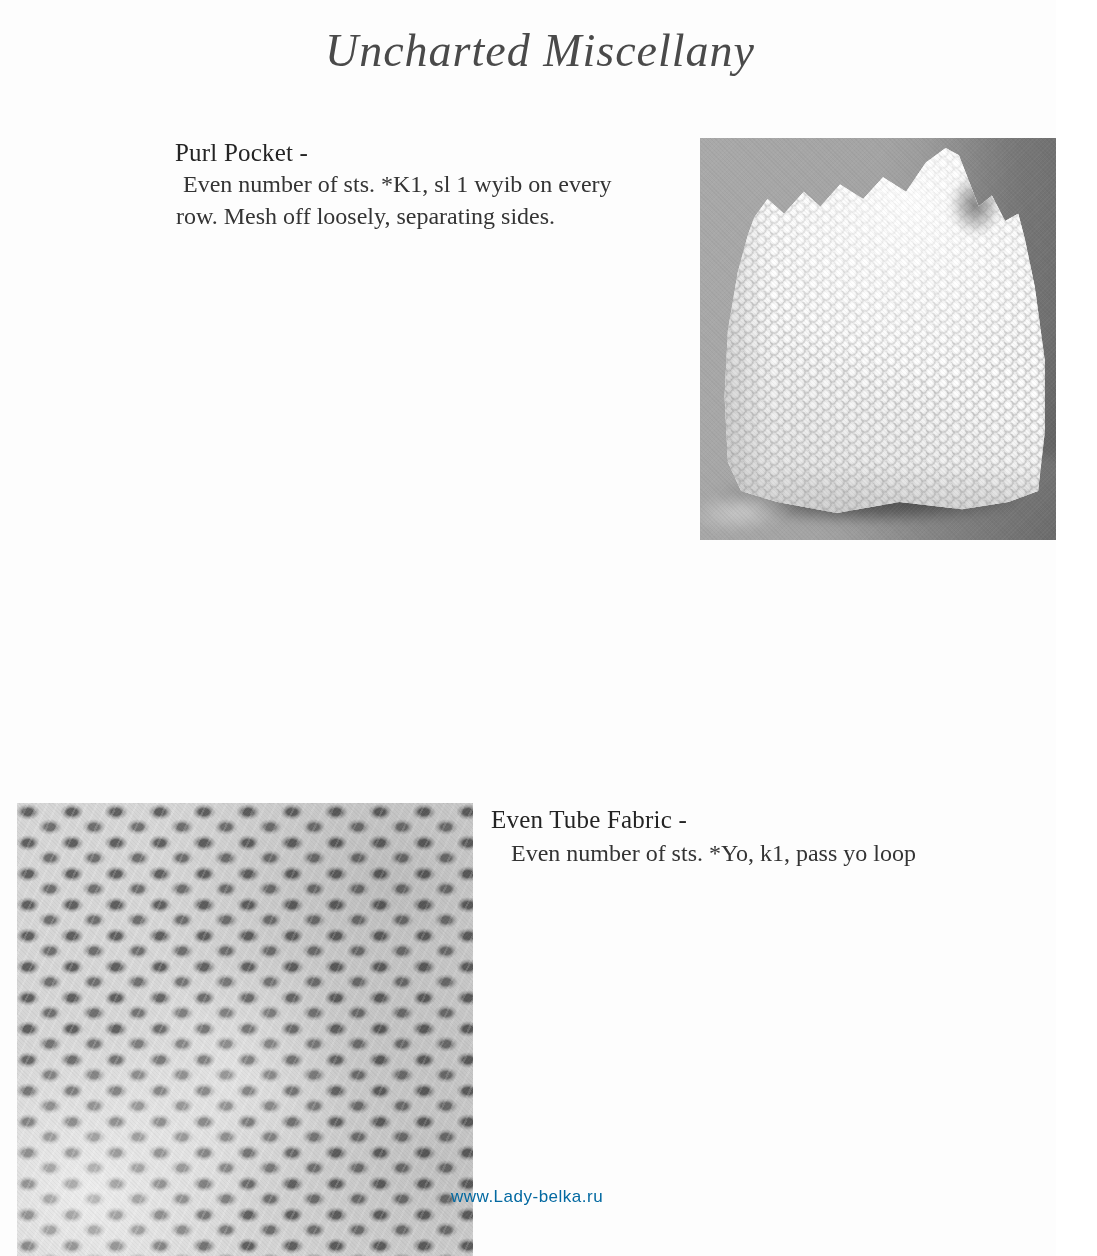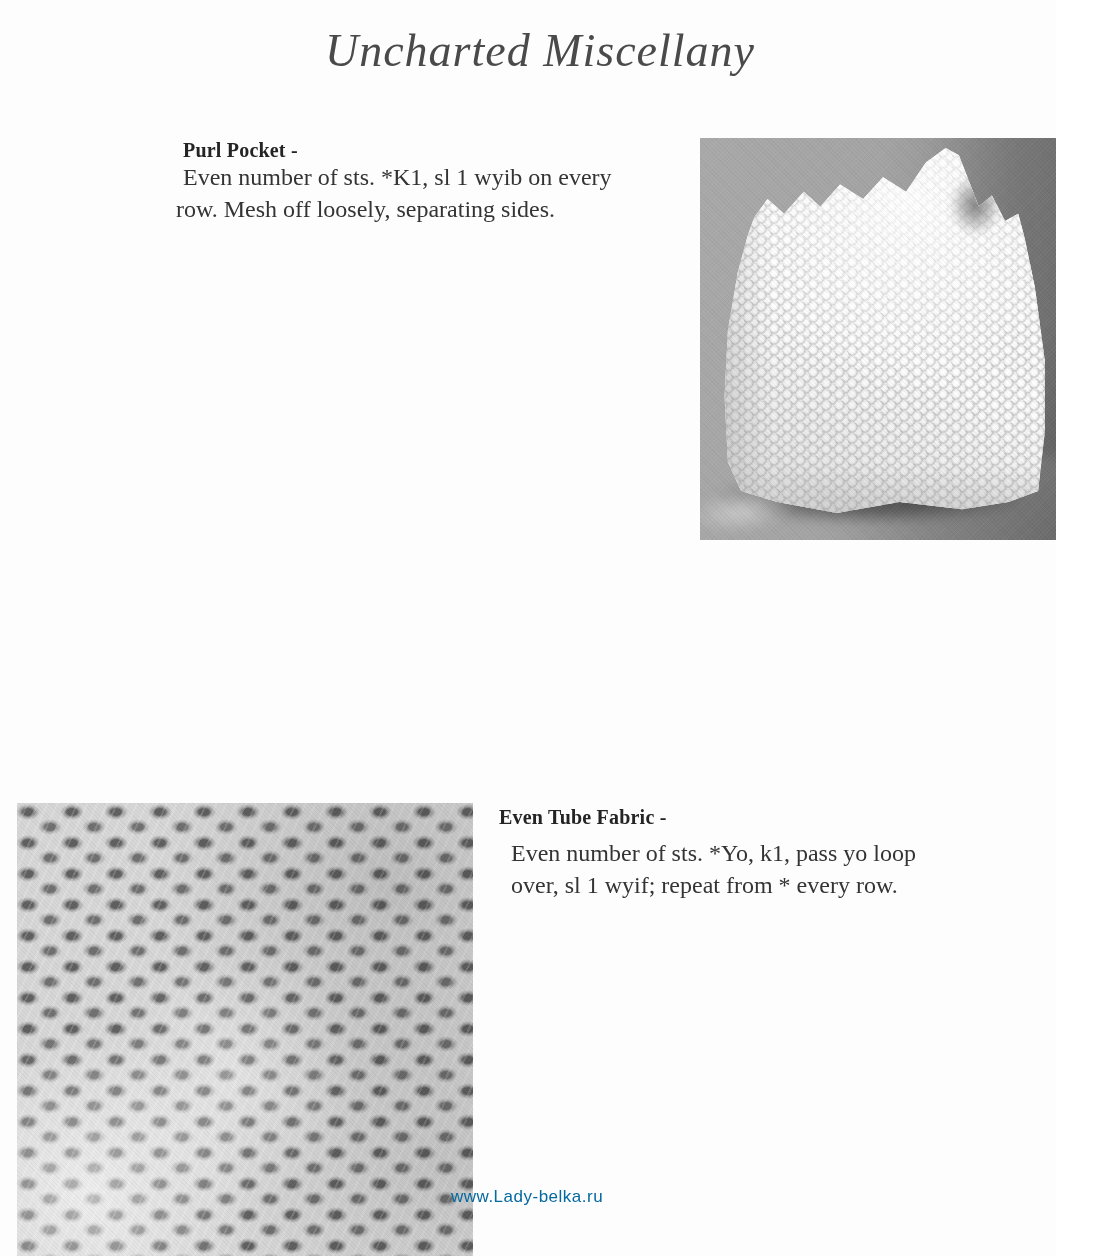--- a/index.html
+++ b/index.html
@@ -9,30 +9,29 @@
     font-family:"Liberation Serif", serif;color:#2f2f2f;
   }
   
   .title{
     position:absolute;left:0;top:24px;width:1080px;margin:0;
     text-align:center;font-style:italic;font-weight:400;
     font-size:46px;letter-spacing:1px;color:#4a4a4a;
   }
   
   .sec-heading{
-    position:absolute;font-weight:700;font-size:20px;color:#242424;
+    position:absolute;font-weight:400;font-size:25px;color:#242424;
     letter-spacing:.2px;
-    margin-left:8px;
   }
   .pp-heading{left:175px;top:139px;}
   .mesh-heading{left:491px;top:806px;}
   .sec-body{
     position:absolute;font-size:24px;line-height:31.5px;color:#343434;
   }
-  .pp-body{left:176px;top:162px;}
+  .pp-body{left:176px;top:169px;}
   .mesh-body{left:491px;top:838px;margin-left:20px;}
   .indent{text-indent:7px;}
   
   .photo1{
     position:absolute;left:700px;top:138px;width:370px;height:402px;
     background:
       radial-gradient(circle at 112% 112%, rgba(35,35,35,.30), rgba(35,35,35,0) 45%),
       linear-gradient(100deg,#a9a9a9 0%,#a4a4a4 42%,#919191 66%,#7e7e7e 100%);
     overflow:hidden;
   }
@@ -137,20 +136,19 @@
   </div>
 
   <div class="photo2" role="img" aria-label="close-up of white mesh tube knitted fabric">
     <div class="mesh-overlay"></div>
     <div class="halftone"></div>
   </div>
 
   <div class="sec-heading mesh-heading">Even Tube Fabric -</div>
   <div class="sec-body mesh-body">
     <div>Even number of sts. *Yo, k1, pass yo loop</div>
-    <div>over, sl 1 wyif; repeat from * every row.</div>
   </div>
 
   <span class="watermark">www.Lady-belka.ru</span>
 
   <div class="page-edge"></div>
 
 </div>
 
 </body></html>

